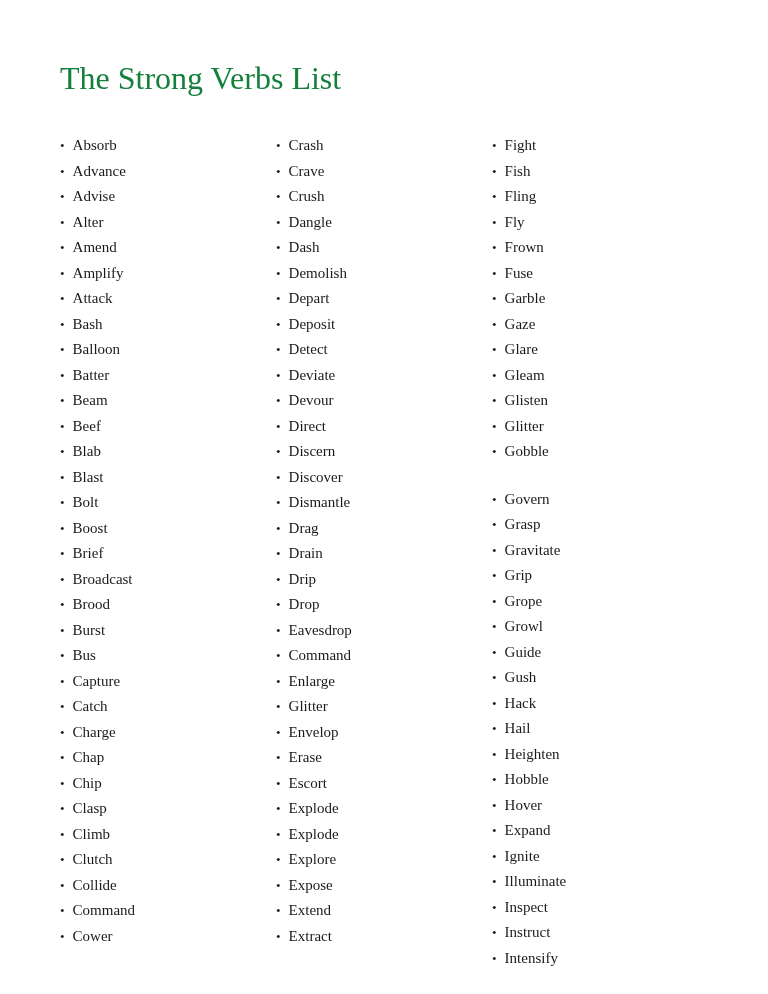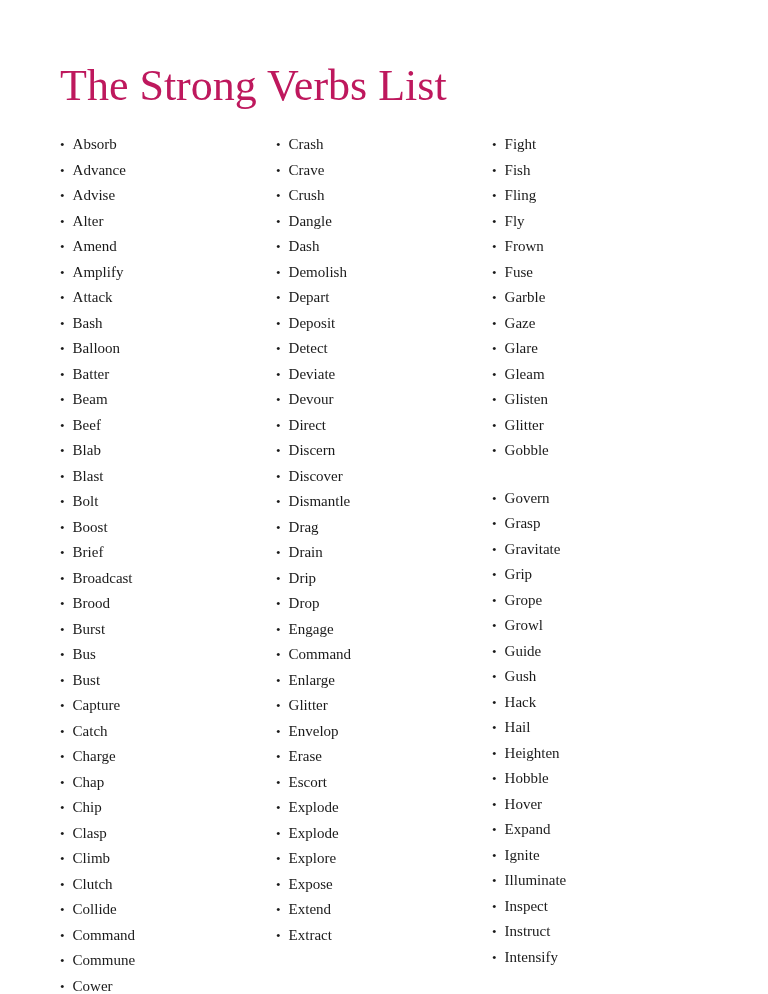--- a/index.html
+++ b/index.html
@@ -5,24 +5,24 @@
     * { margin: 0; padding: 0; box-sizing: border-box; }
     body {
       background: #ffffff;
       font-family: Georgia, 'Times New Roman', serif;
       color: #1a1a1a;
       padding: 60px 60px 80px 60px;
       width: 768px;
       min-height: 994px;
     }
     h1 {
-      color: #be185d;
-      font-size: 44px;
+      color: #15803d;
+      font-size: 32px;
       font-weight: normal;
-      margin-bottom: 21px;
+      margin-bottom: 36px;
       font-family: Georgia, serif;
     }
     .columns-container {
       display: flex;
       gap: 0;
       align-items: flex-start;
     }
     .column {
       flex: 1;
       padding-right: 10px;
@@ -112,23 +112,20 @@
         <li>
           <span>Brood</span>
         </li>
         <li>
           <span>Burst</span>
         </li>
         <li>
           <span>Bus</span>
         </li>
         <li>
-          <span>Bust</span>
-        </li>
-        <li>
           <span>Capture</span>
         </li>
         <li>
           <span>Catch</span>
         </li>
         <li>
           <span>Charge</span>
         </li>
         <li>
           <span>Chap</span>
@@ -143,23 +140,20 @@
           <span>Climb</span>
         </li>
         <li>
           <span>Clutch</span>
         </li>
         <li>
           <span>Collide</span>
         </li>
         <li>
           <span>Command</span>
-        </li>
-        <li>
-          <span>Commune</span>
         </li>
         <li>
           <span>Cower</span>
         </li>
       </ul>
     </div>
     <div class="column">
       <ul>
         <li>
           <span>Crash</span>
@@ -212,21 +206,21 @@
         <li>
           <span>Drain</span>
         </li>
         <li>
           <span>Drip</span>
         </li>
         <li>
           <span>Drop</span>
         </li>
         <li>
-          <span>Engage</span>
+          <span>Eavesdrop</span>
         </li>
         <li>
           <span>Command</span>
         </li>
         <li>
           <span>Enlarge</span>
         </li>
         <li>
           <span>Glitter</span>
         </li>

